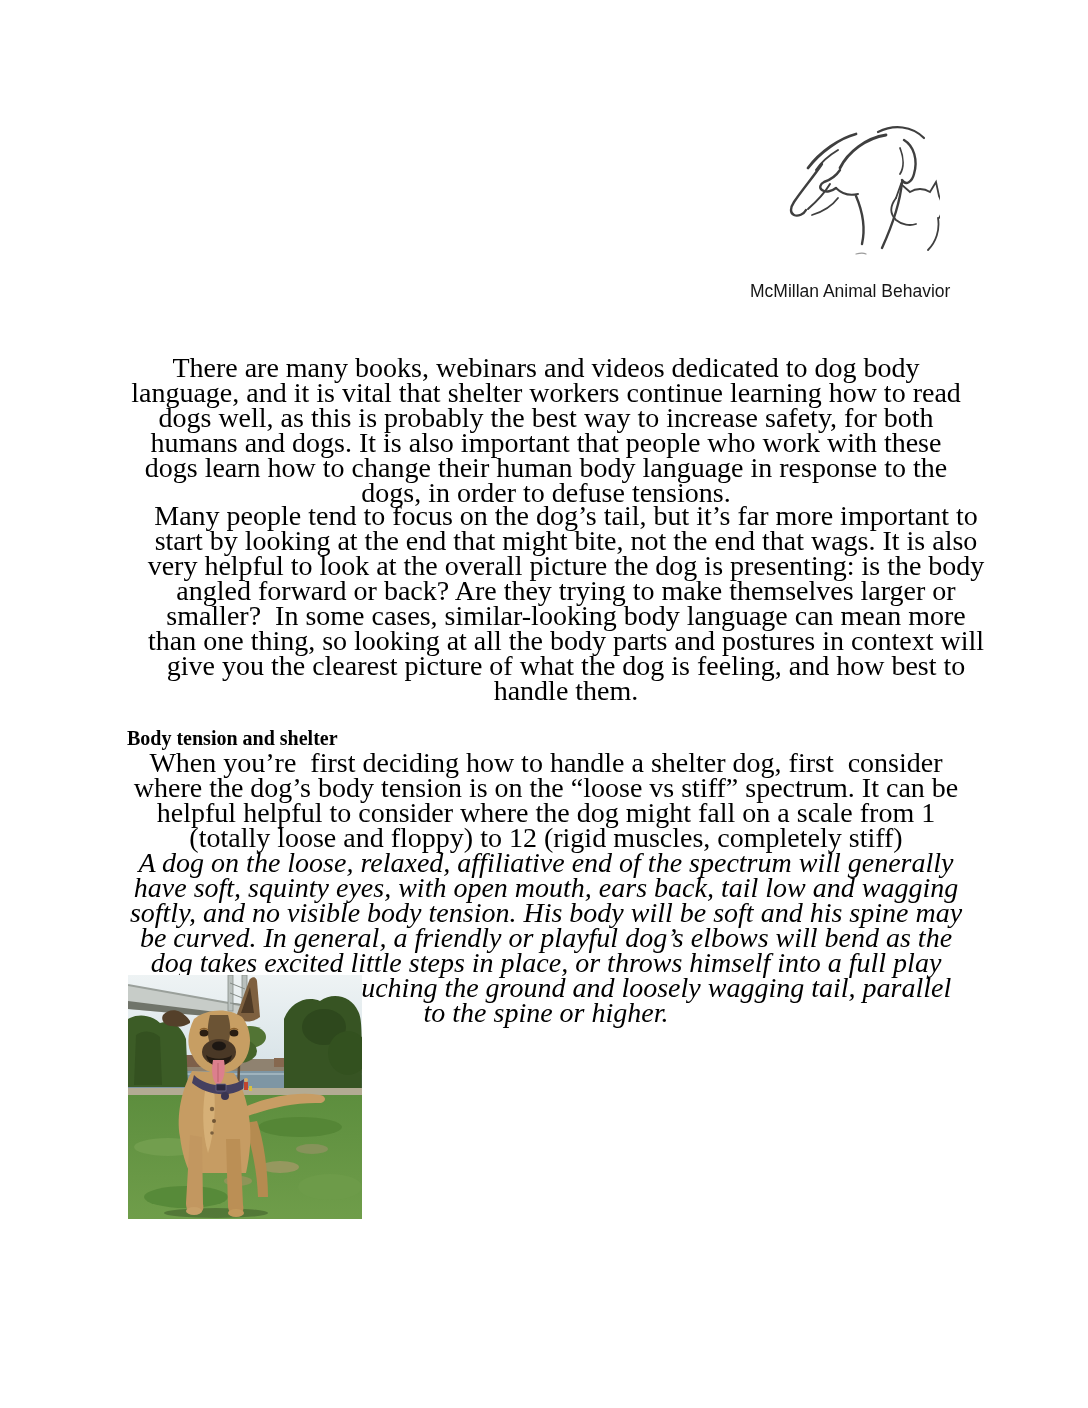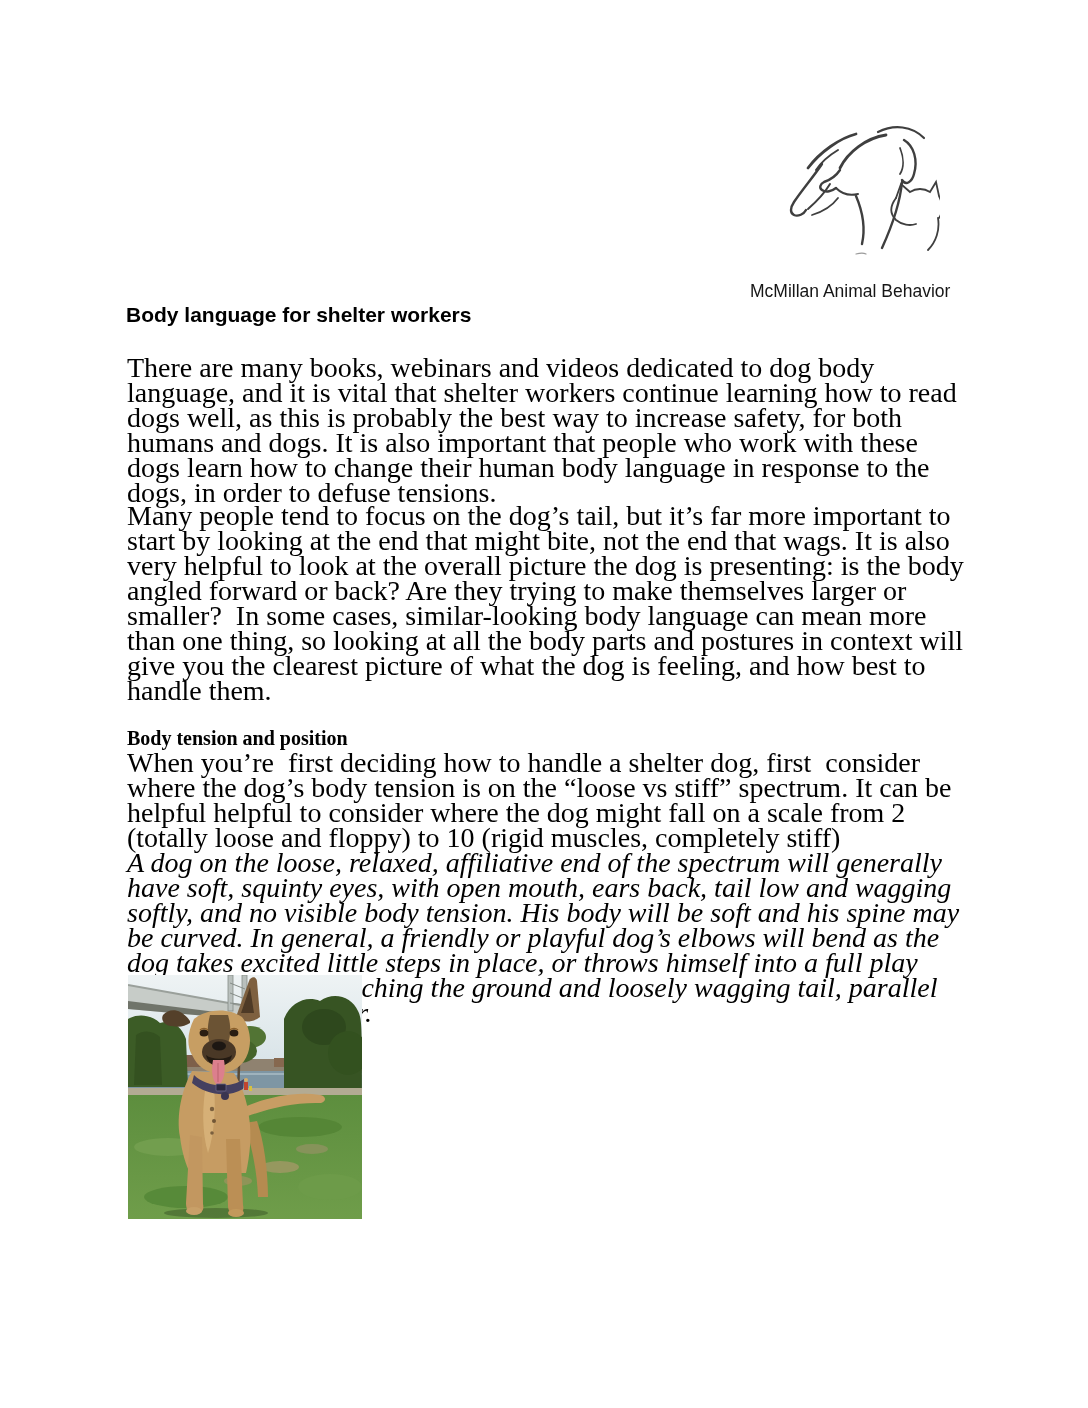--- a/index.html
+++ b/index.html
@@ -4,20 +4,21 @@
 <style>
   html,body{margin:0;padding:0;background:#ffffff;}
   .page{
     position:relative;
     width:1088px;
     height:1332px;
     background:#ffffff;
     overflow:hidden;
     font-family:"Liberation Serif", serif;
     color:#000;
+    text-align:center;
   }
   .logo{
     position:absolute;
     left:778px;
     top:112px;
     width:162px;
     height:152px;
   }
   .logo-caption{
     position:absolute;
@@ -39,21 +40,21 @@
   .body-text{
     position:absolute;
     left:127px;
     width:838px;
     font-size:28px;
     line-height:25px;
     white-space:pre-wrap;
     color:#000;
   }
   #p1{top:355px;}
-  #p2{top:503px;}
+  #p2{top:503px;margin-left:20px;}
   .section-heading{
     position:absolute;
     left:127px;
     top:726px;
     font-size:20px;
     line-height:25px;
     font-weight:700;
     color:#000;
   }
   #p3{top:750px;}
@@ -94,27 +95,26 @@
         <path d="M118,86 L123,72 L132,80 C138,76 146,76 152,80 L158,70 L161,84 C165,92 165,100 161,106" stroke-width="1.8"></path>
         <path d="M118,86 C112,94 112,102 118,108 C124,113 132,114 138,112" stroke-width="1.8"></path>
         <path d="M160,106 C162,118 158,130 150,138" stroke-width="1.8"></path>
         <path d="M78,142 C82,141 86,141 88,142" stroke-width="1.2" stroke="#9a9a9a"></path>
       </g>
     </svg>
   </div>
 
   <div class="logo-caption">McMillan Animal Behavior</div>
 
-  <div class="doc-title">Body language for shelter workers</div>
 
   <div class="body-text" id="p1">There are many books, webinars and videos dedicated to dog body language, and it is vital that shelter workers continue learning how to read dogs well, as this is probably the best way to increase safety, for both humans and dogs. It is also important that people who work with these dogs learn how to change their human body language in response to the dogs, in order to defuse tensions.</div>
   <div class="body-text" id="p2">Many people tend to focus on the dog’s tail, but it’s far more important to start by looking at the end that might bite, not the end that wags. It is also very helpful to look at the overall picture the dog is presenting: is the body angled forward or back? Are they trying to make themselves larger or smaller?  In some cases, similar-looking body language can mean more than one thing, so looking at all the body parts and postures in context will give you the clearest picture of what the dog is feeling, and how best to handle them.</div>
 
-  <div class="section-heading">Body tension and position</div>
-  <div class="body-text" id="p3">When you’re  first deciding how to handle a shelter dog, first  consider where the dog’s body tension is on the “loose vs stiff” spectrum. It can be helpful helpful to consider where the dog might fall on a scale from 2 (totally loose and floppy) to 10 (rigid muscles, completely stiff)</div>
+  <div class="section-heading">Body tension and shelter</div>
+  <div class="body-text" id="p3">When you’re  first deciding how to handle a shelter dog, first  consider where the dog’s body tension is on the “loose vs stiff” spectrum. It can be helpful helpful to consider where the dog might fall on a scale from 1 (totally loose and floppy) to 12 (rigid muscles, completely stiff)</div>
   <div class="body-text" id="p4">A dog on the loose, relaxed, affiliative end of the spectrum will generally have soft, squinty eyes, with open mouth, ears back, tail low and wagging softly, and no visible body tension. His body will be soft and his spine may be curved. In general, a friendly or playful dog’s elbows will bend as the dog takes excited little steps in place, or throws himself into a full play bow, with elbows touching the ground and loosely wagging tail, parallel to the spine or higher.</div>
 
   <div class="photo" aria-label="Tan dog with one erect ear and one floppy ear, mouth open with tongue out, wearing a dark blue collar, standing on park grass with a bridge, trees and a river behind">
     <svg width="234" height="244" viewBox="0 0 234 244">
       <defs>
         <linearGradient id="sky" x1="0" y1="0" x2="0" y2="1">
           <stop offset="0" stop-color="#eef3f4"></stop>
           <stop offset="1" stop-color="#cfdde3"></stop>
         </linearGradient>
         <linearGradient id="grass" x1="0" y1="0" x2="0" y2="1">

